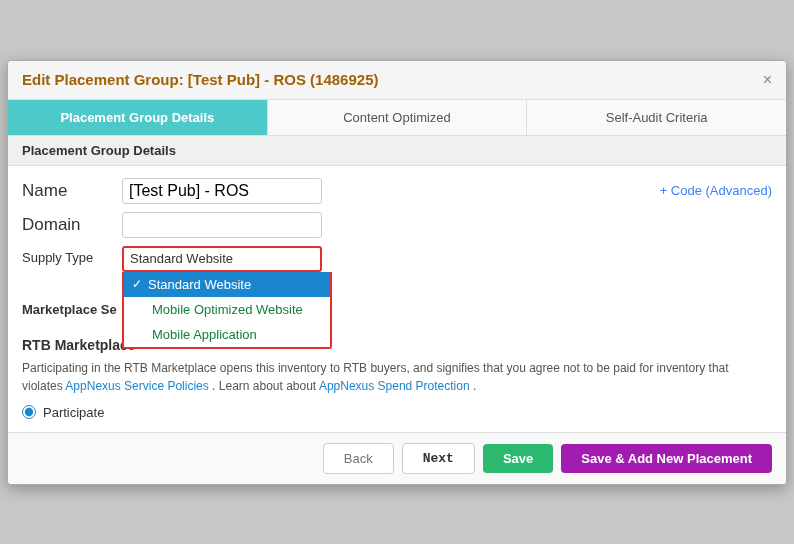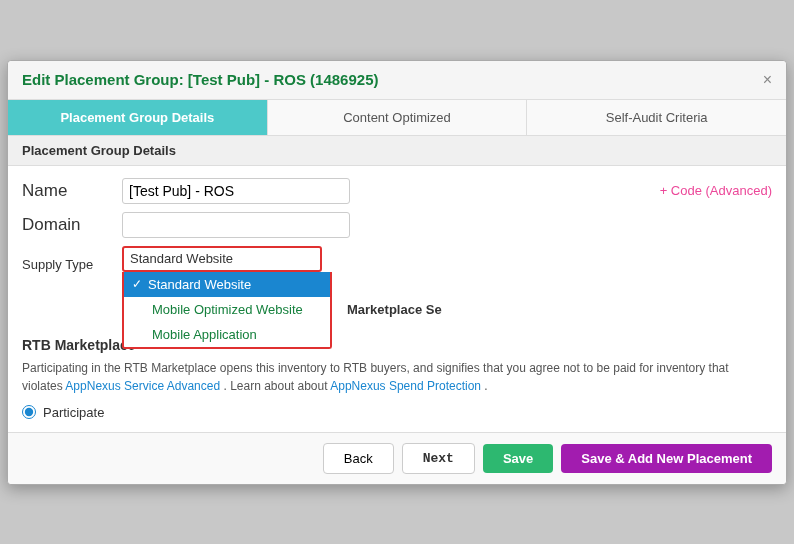--- a/index.html
+++ b/index.html
@@ -26,21 +26,21 @@
       border-bottom: 1px solid #ddd;
       padding: 10px 14px;
       display: flex;
       align-items: center;
       justify-content: space-between;
       border-radius: 4px 4px 0 0;
     }
     .modal-title {
       font-size: 15px;
       font-weight: bold;
-      color: #15803d;
+      color: #a16207;
     }
     .modal-close {
       font-size: 16px;
       color: #888;
       cursor: pointer;
       background: none;
       border: none;
     }
     .tabs {
       display: flex;
@@ -79,37 +79,37 @@
       align-items: center;
       margin-bottom: 8px;
     }
     .form-label {
       width: 100px;
       color: #333;
       font-size: 17px;
       font-weight: normal;
     }
     .form-input {
-      width: 228px;
+      width: 200px;
       height: 26px;
       border: 1px solid #ccc;
       border-radius: 3px;
       padding: 2px 6px;
-      font-size: 14px;
+      font-size: 16px;
     }
     .advanced-link {
       margin-left: auto;
-      color: #ec4899;
+      color: #3b82f6;
       font-size: 13px;
       cursor: pointer;
       text-decoration: none;
     }
     .supply-row {
       display: flex;
-      align-items: flex-end;
+      align-items: flex-start;
       margin-bottom: 4px;
       position: relative;
     }
     .supply-label {
       width: 100px;
       color: #333;
       font-size: 13px;
       padding-top: 4px;
     }
     .supply-dropdown-wrapper {
@@ -217,21 +217,21 @@
     .btn {
       padding: 7px 20px;
       border-radius: 4px;
       border: 1px solid #ccc;
       cursor: pointer;
       font-size: 13px;
       font-weight: normal;
     }
     .btn-back {
       background: #fff;
-      color: #000000;
+      color: #737373;
       border: 1px solid #ccc;
     }
     .btn-next {
       background: #fff;
       color: #333;
       border: 1px solid #ccc;
       font-weight: bold;
       font-family: Liberation Mono, monospace;
     }
     .btn-save {
@@ -303,31 +303,31 @@
             <span>Mobile Optimized Website</span>
           </div>
           <div class="dropdown-item">
             <span style="width:14px;display:inline-block"></span>
             <span>Mobile Application</span>
           </div>
         </div>
       </div>
     </div>
 
-    <div class="marketplace-row" style="margin-top:30px;justify-content:center;">
+    <div class="marketplace-row" style="margin-top:30px;">
       <span class="marketplace-label">Marketplace Se</span>
     </div>
 
   </div>
 
   <div class="rtb-section">
     <div class="rtb-title">RTB Marketplace</div>
     <div class="rtb-desc">
       <span>Participating in the RTB Marketplace opens this inventory to RTB buyers, and signifies that you agree not to be paid for inventory that violates</span>
-      <a class="rtb-link">AppNexus Service Advanced</a>
+      <a class="rtb-link">AppNexus Service Policies</a>
       <span>. Learn about about</span>
       <a class="rtb-link">AppNexus Spend Protection</a>
       <span>.</span>
     </div>
     <div class="radio-group">
       <label class="radio-row">
         <input type="radio" class="radio-input" name="rtb" checked="" style="">
         <span>Participate</span>
       </label>
     </div>

